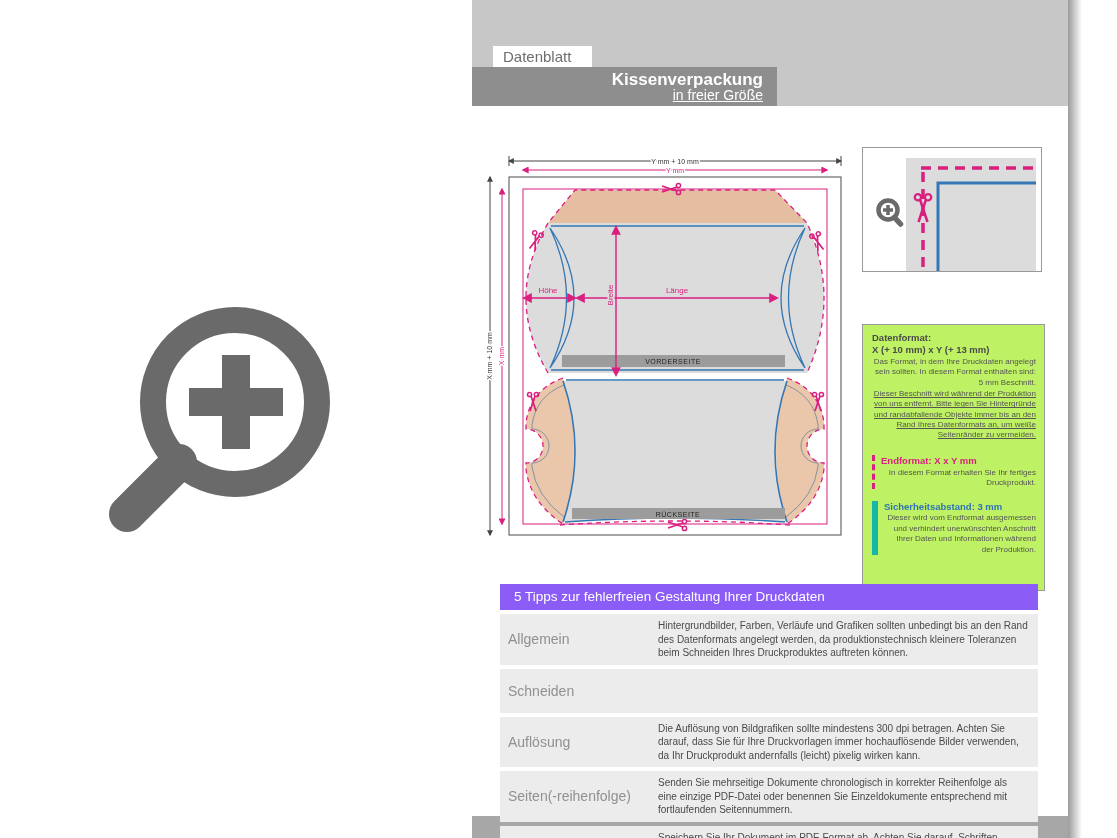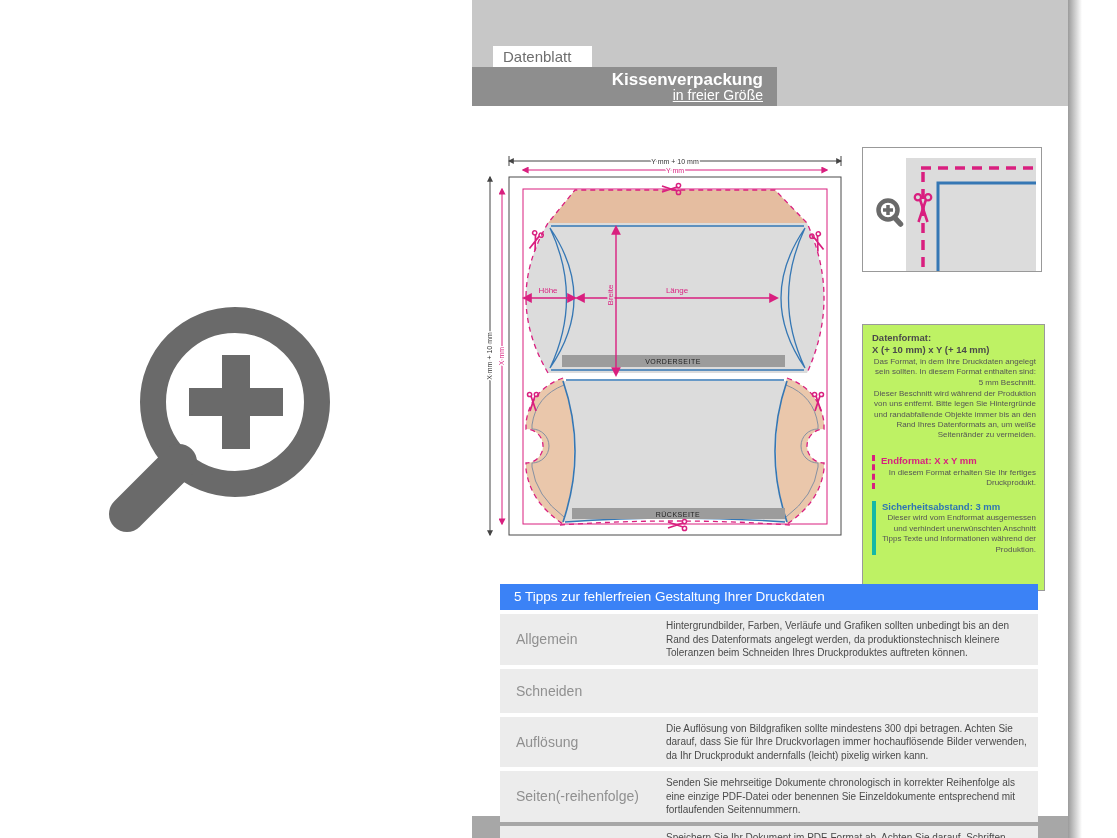--- a/index.html
+++ b/index.html
@@ -16,31 +16,31 @@
   .band .t1{font-size:17px;font-weight:bold;line-height:19px;}
   .band .t2{font-size:14px;line-height:12px;text-decoration:underline;}
   .footer-strip{position:absolute;left:472px;top:816px;width:596px;height:22px;background:#a7a7a7;}
   
   .detail-box{position:absolute;left:862px;top:147px;width:180px;height:125px;background:#fff;
               border:1px solid #999;box-sizing:border-box;}
   .info-panel{position:absolute;left:862px;top:277px;width:183px;height:267px;background:#bef264;
               border:1px solid #9a9a9a;box-sizing:border-box;padding:7px 8px 0 9px;color:#555;margin-top:47px;}
   .info-panel .h{font-size:9.5px;font-weight:bold;color:#4a4a4a;line-height:1.25;}
   .info-panel .p{font-size:8px;line-height:1.3;margin-top:1px;text-align:right;}
-  .blk{margin-top:9px;}
+  .blk{margin-top:9px;text-decoration:underline;}
   .endformat{border-left:3px dashed #d91f7f;padding-left:6px;margin-top:14px;}
   .endformat .h{color:#d91f7f;}
-  .sicherheit{border-left:4px solid #14b8a6;padding-left:6px;margin-top:12px;}
+  .sicherheit{border-left:6px solid #14b8a6;padding-left:6px;margin-top:12px;}
   .sicherheit .h{color:#2e74b5;}
   
   .tips{position:absolute;left:500px;top:584px;width:538px;}
-  .tips-header{background:#3b82f6;color:#fff;font-size:13.5px;height:26px;line-height:26px;
+  .tips-header{background:#8b5cf6;color:#fff;font-size:13.5px;height:26px;line-height:26px;
                padding-left:14px;}
   .tip-row{display:flex;background:#ececec;margin-top:4px;align-items:center;}
-  .tip-label{width:150px;flex:0 0 150px;padding-left:16px;font-size:14px;color:#909090;}
+  .tip-label{width:150px;flex:0 0 150px;padding-left:8px;font-size:14px;color:#909090;}
   .tip-text{flex:1;font-size:10px;color:#4a4a4a;line-height:1.35;padding:5px 10px 5px 0;}
   .r1{min-height:45px}.r2{min-height:44px}.r3{min-height:41px}.r4{min-height:29px}.r5{min-height:28px}
   
   svg text{font-family:"Liberation Sans",sans-serif;}
   .halo{paint-order:stroke;stroke:#ffffff;stroke-width:3px;}
   .halog{paint-order:stroke;stroke:#dcdcdc;stroke-width:3px;}
 </style>
 </head>
 <body>
 
@@ -150,30 +150,30 @@
         <circle cx="0" cy="0" r="19" fill="none" stroke="#6a6a6a" stroke-width="9"></circle>
         <rect x="-10" y="-3.5" width="20" height="7" fill="#6a6a6a"></rect>
         <rect x="-3.5" y="-10" width="7" height="20" fill="#6a6a6a"></rect>
         <line x1="13" y1="15" x2="25" y2="28" stroke="#6a6a6a" stroke-width="11" stroke-linecap="round"></line>
       </g>
     </svg>
   </div>
 
   <div class="info-panel">
     <div class="h">Datenformat:</div>
-    <div class="h">X (+ 10 mm) x Y (+ 14 mm)</div>
+    <div class="h">X (+ 10 mm) x Y (+ 13 mm)</div>
     <div class="p">Das Format, in dem Ihre Druckdaten angelegt sein sollten. In diesem Format enthalten sind: 5 mm Beschnitt.</div>
     <div class="p blk">Dieser Beschnitt wird während der Produktion von uns entfernt. Bitte legen Sie Hintergründe und randabfallende Objekte immer bis an den Rand Ihres Datenformats an, um weiße Seitenränder zu vermeiden.</div>
     <div class="endformat">
       <div class="h">Endformat: X x Y mm</div>
       <div class="p">In diesem Format erhalten Sie Ihr fertiges Druckprodukt.</div>
     </div>
     <div class="sicherheit">
       <div class="h">Sicherheitsabstand: 3 mm</div>
-      <div class="p">Dieser wird vom Endformat ausgemessen und verhindert unerwünschten Anschnitt Tipps Texte und Informationen während der Produktion.</div>
+      <div class="p">Dieser wird vom Endformat ausgemessen und verhindert unerwünschten Anschnitt Ihrer Daten und Informationen während der Produktion.</div>
     </div>
   </div>
 
   <div class="tips">
     <div class="tips-header">5 Tipps zur fehlerfreien Gestaltung Ihrer Druckdaten</div>
     <div class="tip-row r1">
       <div class="tip-label">Allgemein</div>
       <div class="tip-text">Hintergrundbilder, Farben, Verläufe und Grafiken sollten unbedingt bis an den Rand des Datenformats angelegt werden, da produktionstechnisch kleinere Toleranzen beim Schneiden Ihres Druckproduktes auftreten können.</div>
     </div>
     <div class="tip-row r2">

